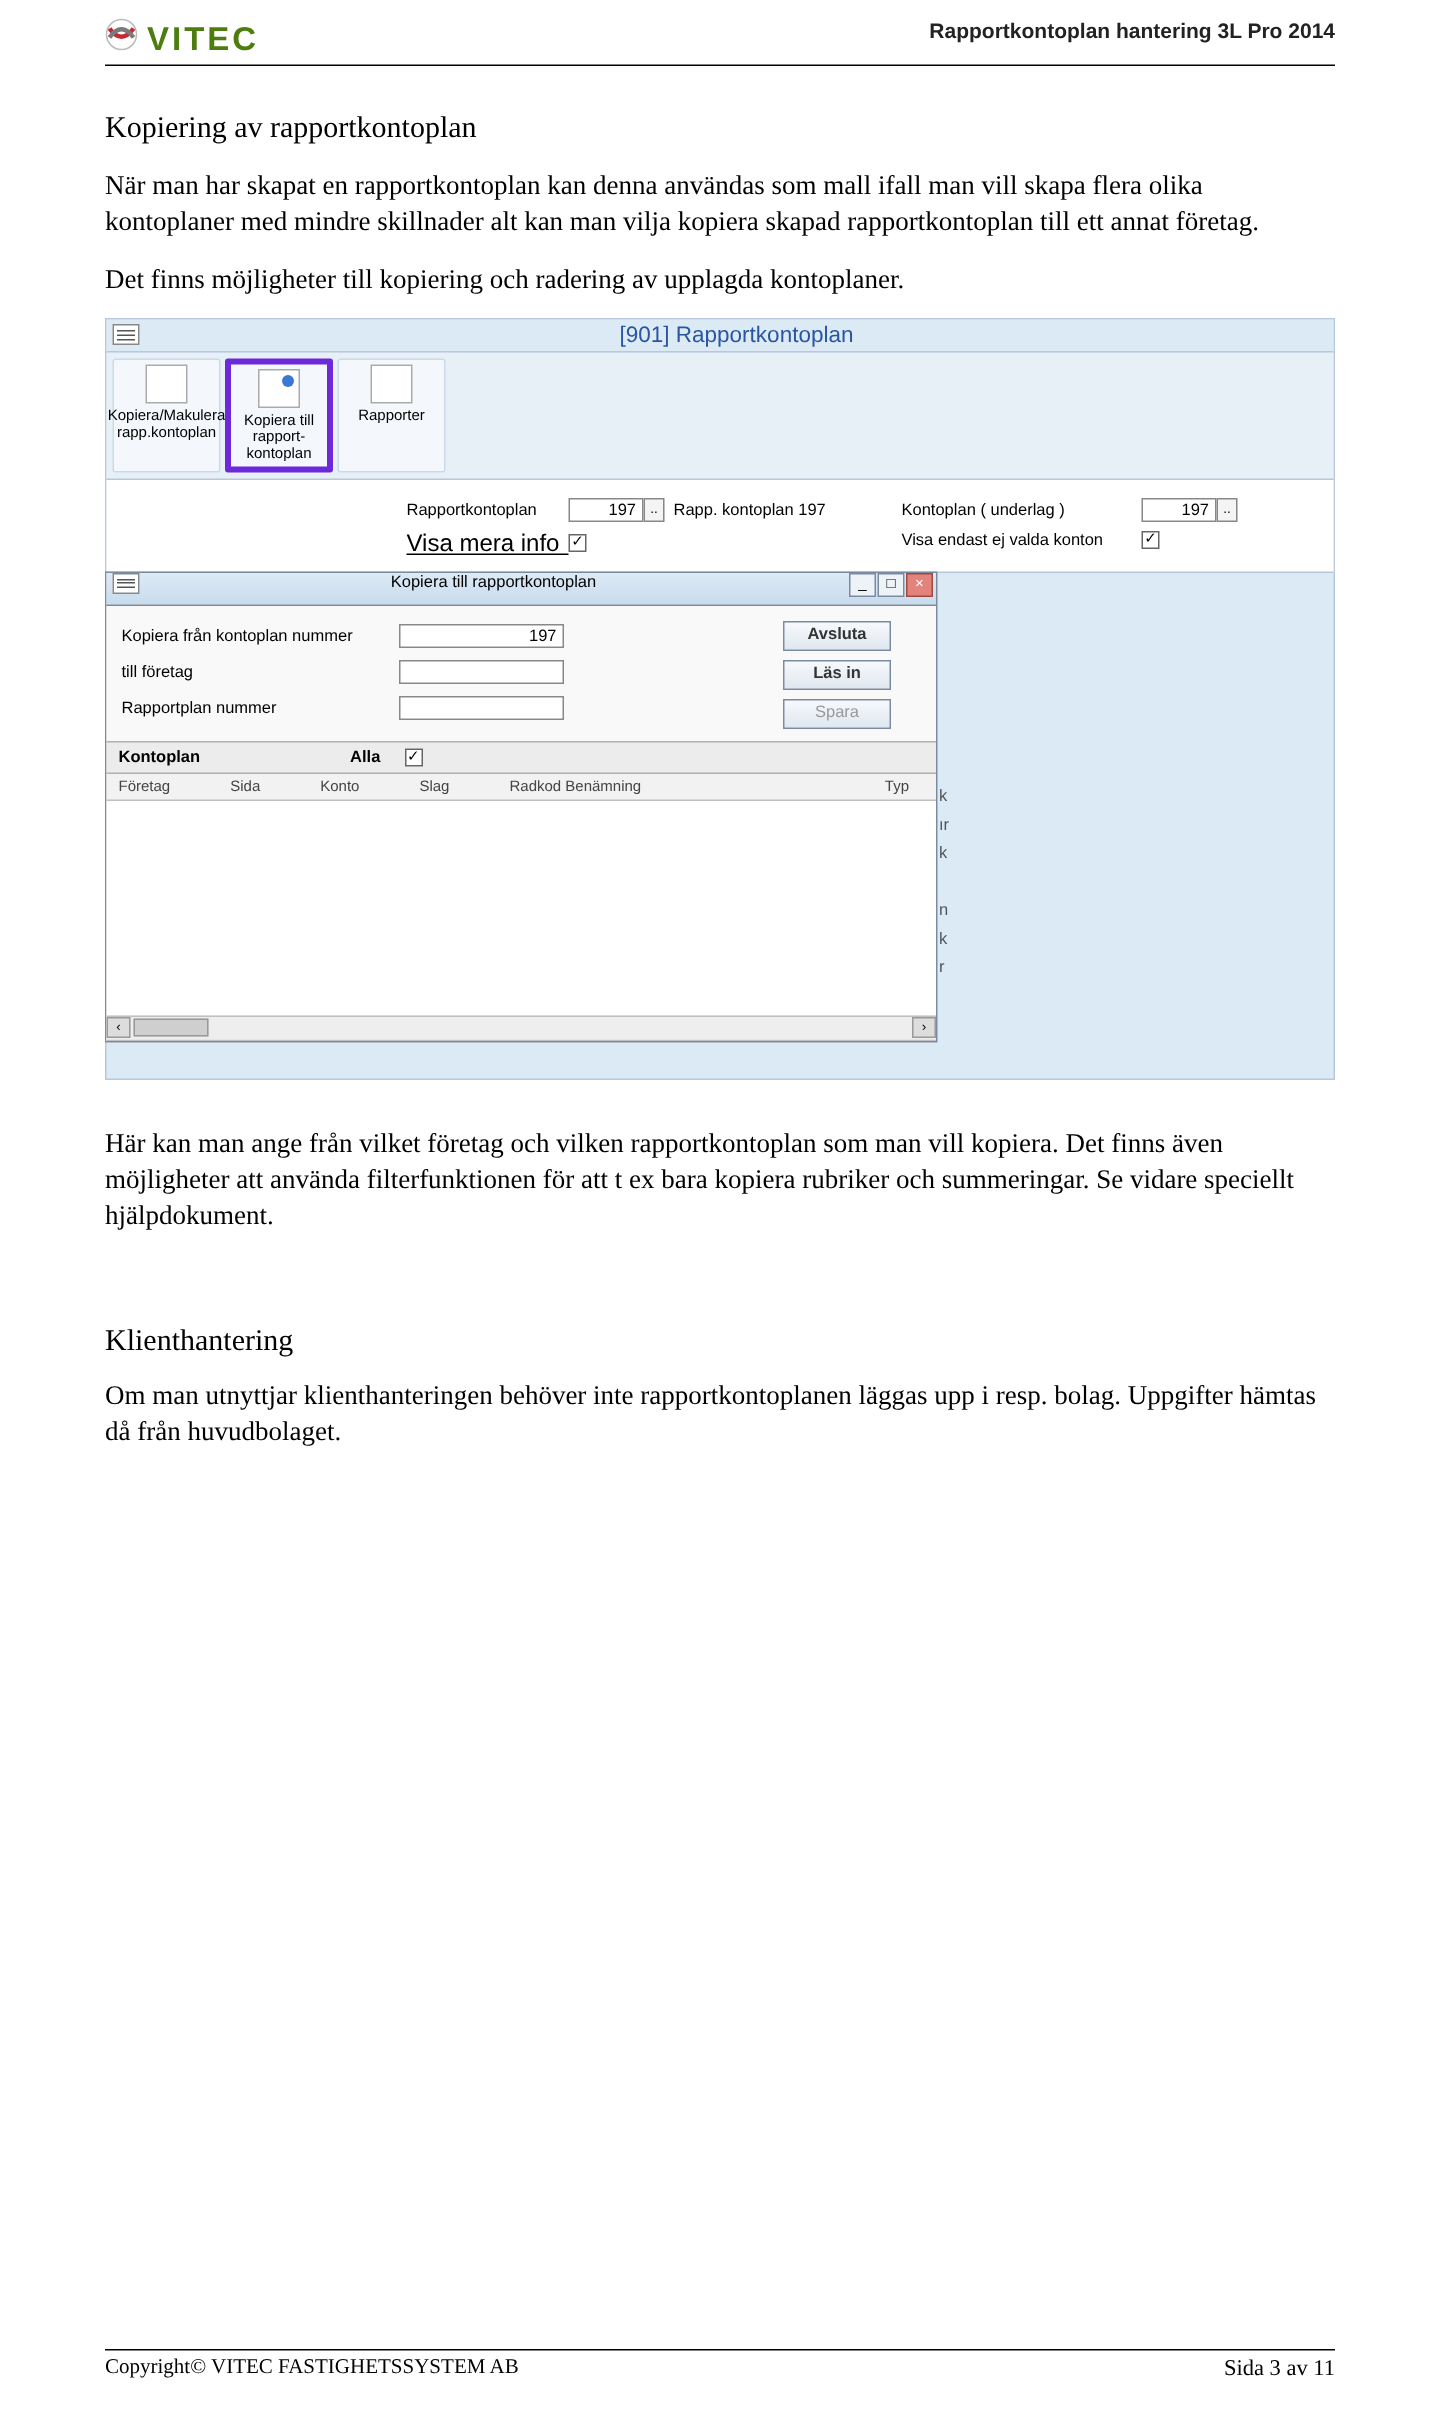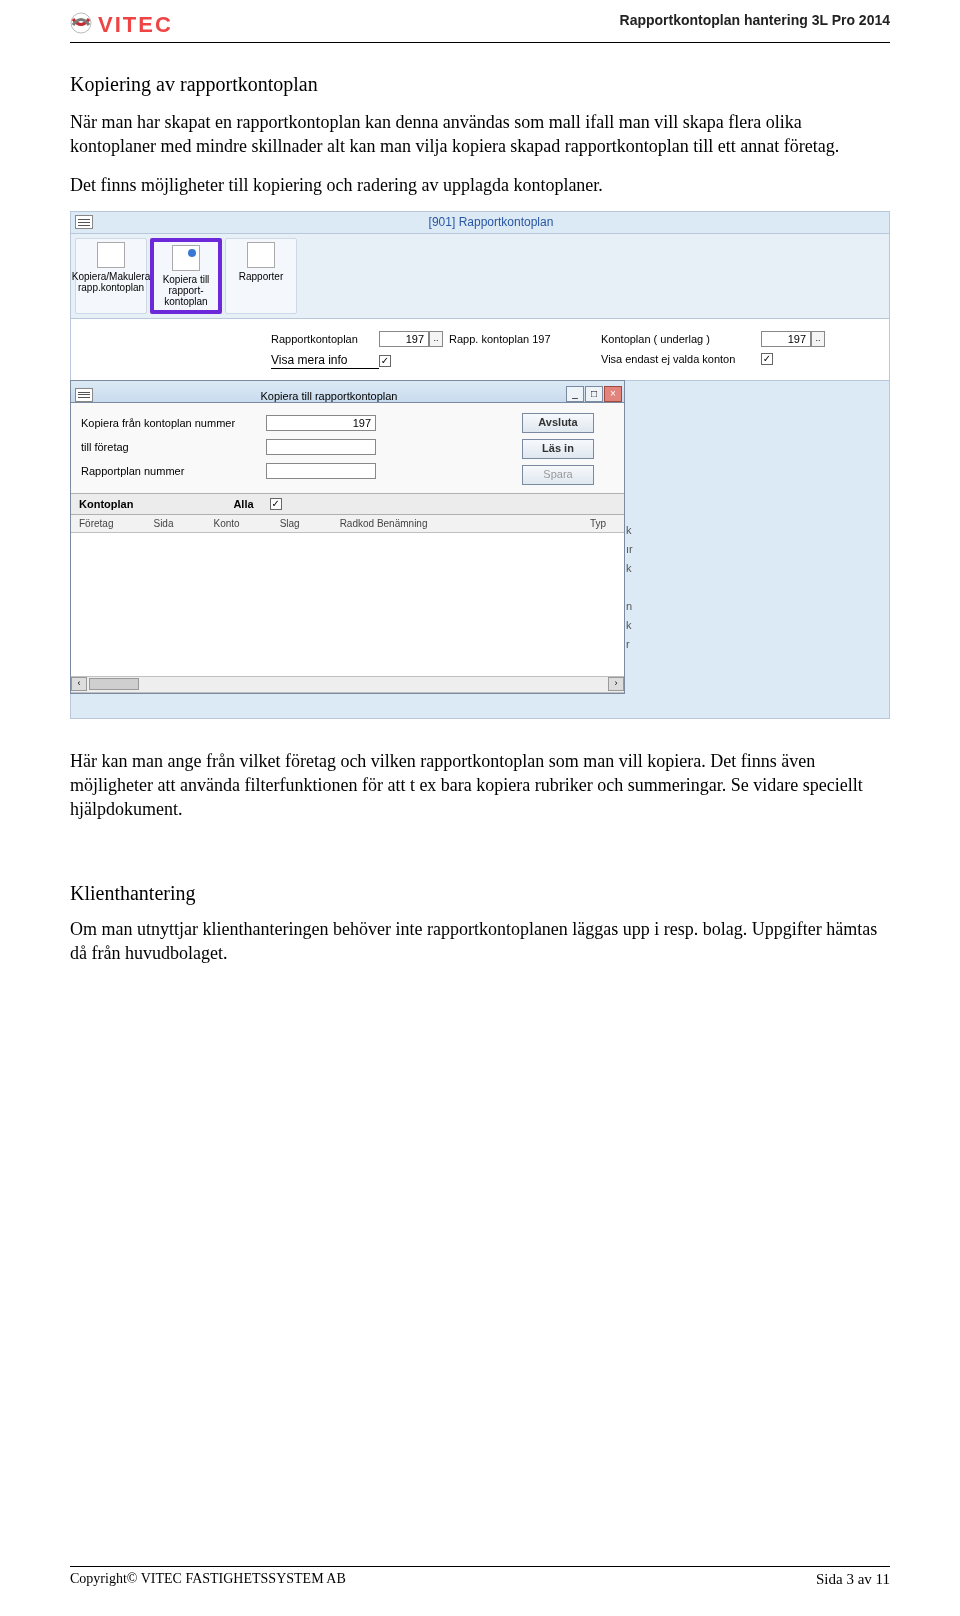--- a/index.html
+++ b/index.html
@@ -30,21 +30,21 @@
     gap: 6px;
   }
   .logo-mark {
     display: inline-block;
   }
   .logo-text {
     font-family: Arial, sans-serif;
     font-weight: 700;
     font-size: 22px;
     letter-spacing: 2px;
-    color: #ef4444;
+    color: #4d7c0f;
     text-align: right;
   }
   .header-title {
     font-family: Arial, sans-serif;
     font-size: 14px;
     font-weight: 600;
     color: #222;
   }
   .section-heading {
     font-size: 20px;
@@ -99,21 +99,21 @@
     padding: 2px 2px;
   }
   .app-menu-icon span {
     height: 1px;
     background: #555;
   }
   .app-title {
     flex: 1;
     text-align: center;
     color: #2956a3;
-    font-size: 12px;
+    font-size: 15px;
   }
   .ribbon {
     display: flex;
     gap: 3px;
     background: #e8f0f7;
     padding: 4px;
     border-bottom: 1px solid #b8c7d9;
   }
   .rib-btn {
     display: flex;
@@ -166,39 +166,39 @@
     font-size:11px;
   }
   .form-right .row .label{width:160px;}
   .underline-field {
     border:none;
     border-bottom:1px solid #000;
     background:#fff;
     height:16px;
     width:108px;
     font-family:inherit;
-    font-size:12px;
+    font-size:16px;
   }
 
   
   .dialog {
     position: absolute;
     top: 168px;
     left: -1px;
     width: 555px;
     border: 1px solid #7a8aa0;
     background: #f3f3f3;
     font-family: Tahoma, Arial, sans-serif;
     font-size: 11px;
   }
   .dlg-title {
     background: linear-gradient(#dceaf5,#c8dbee);
     height: 22px;
     display:flex;
-    align-items:flex-end;
+    align-items:flex-start;
     border-bottom:1px solid #7a8aa0;
     gap:38px;
   }
   .dlg-title .icon-sm {
     width: 18px; height: 14px;
     background:#fff;border:1px solid #888;margin-left:4px;
     display:flex;flex-direction:column;justify-content:space-around;padding:2px 2px;
   }
   .dlg-title .icon-sm span{height:1px;background:#555;}
   .dlg-title .t { flex:1; text-align:center; font-weight:400; }

